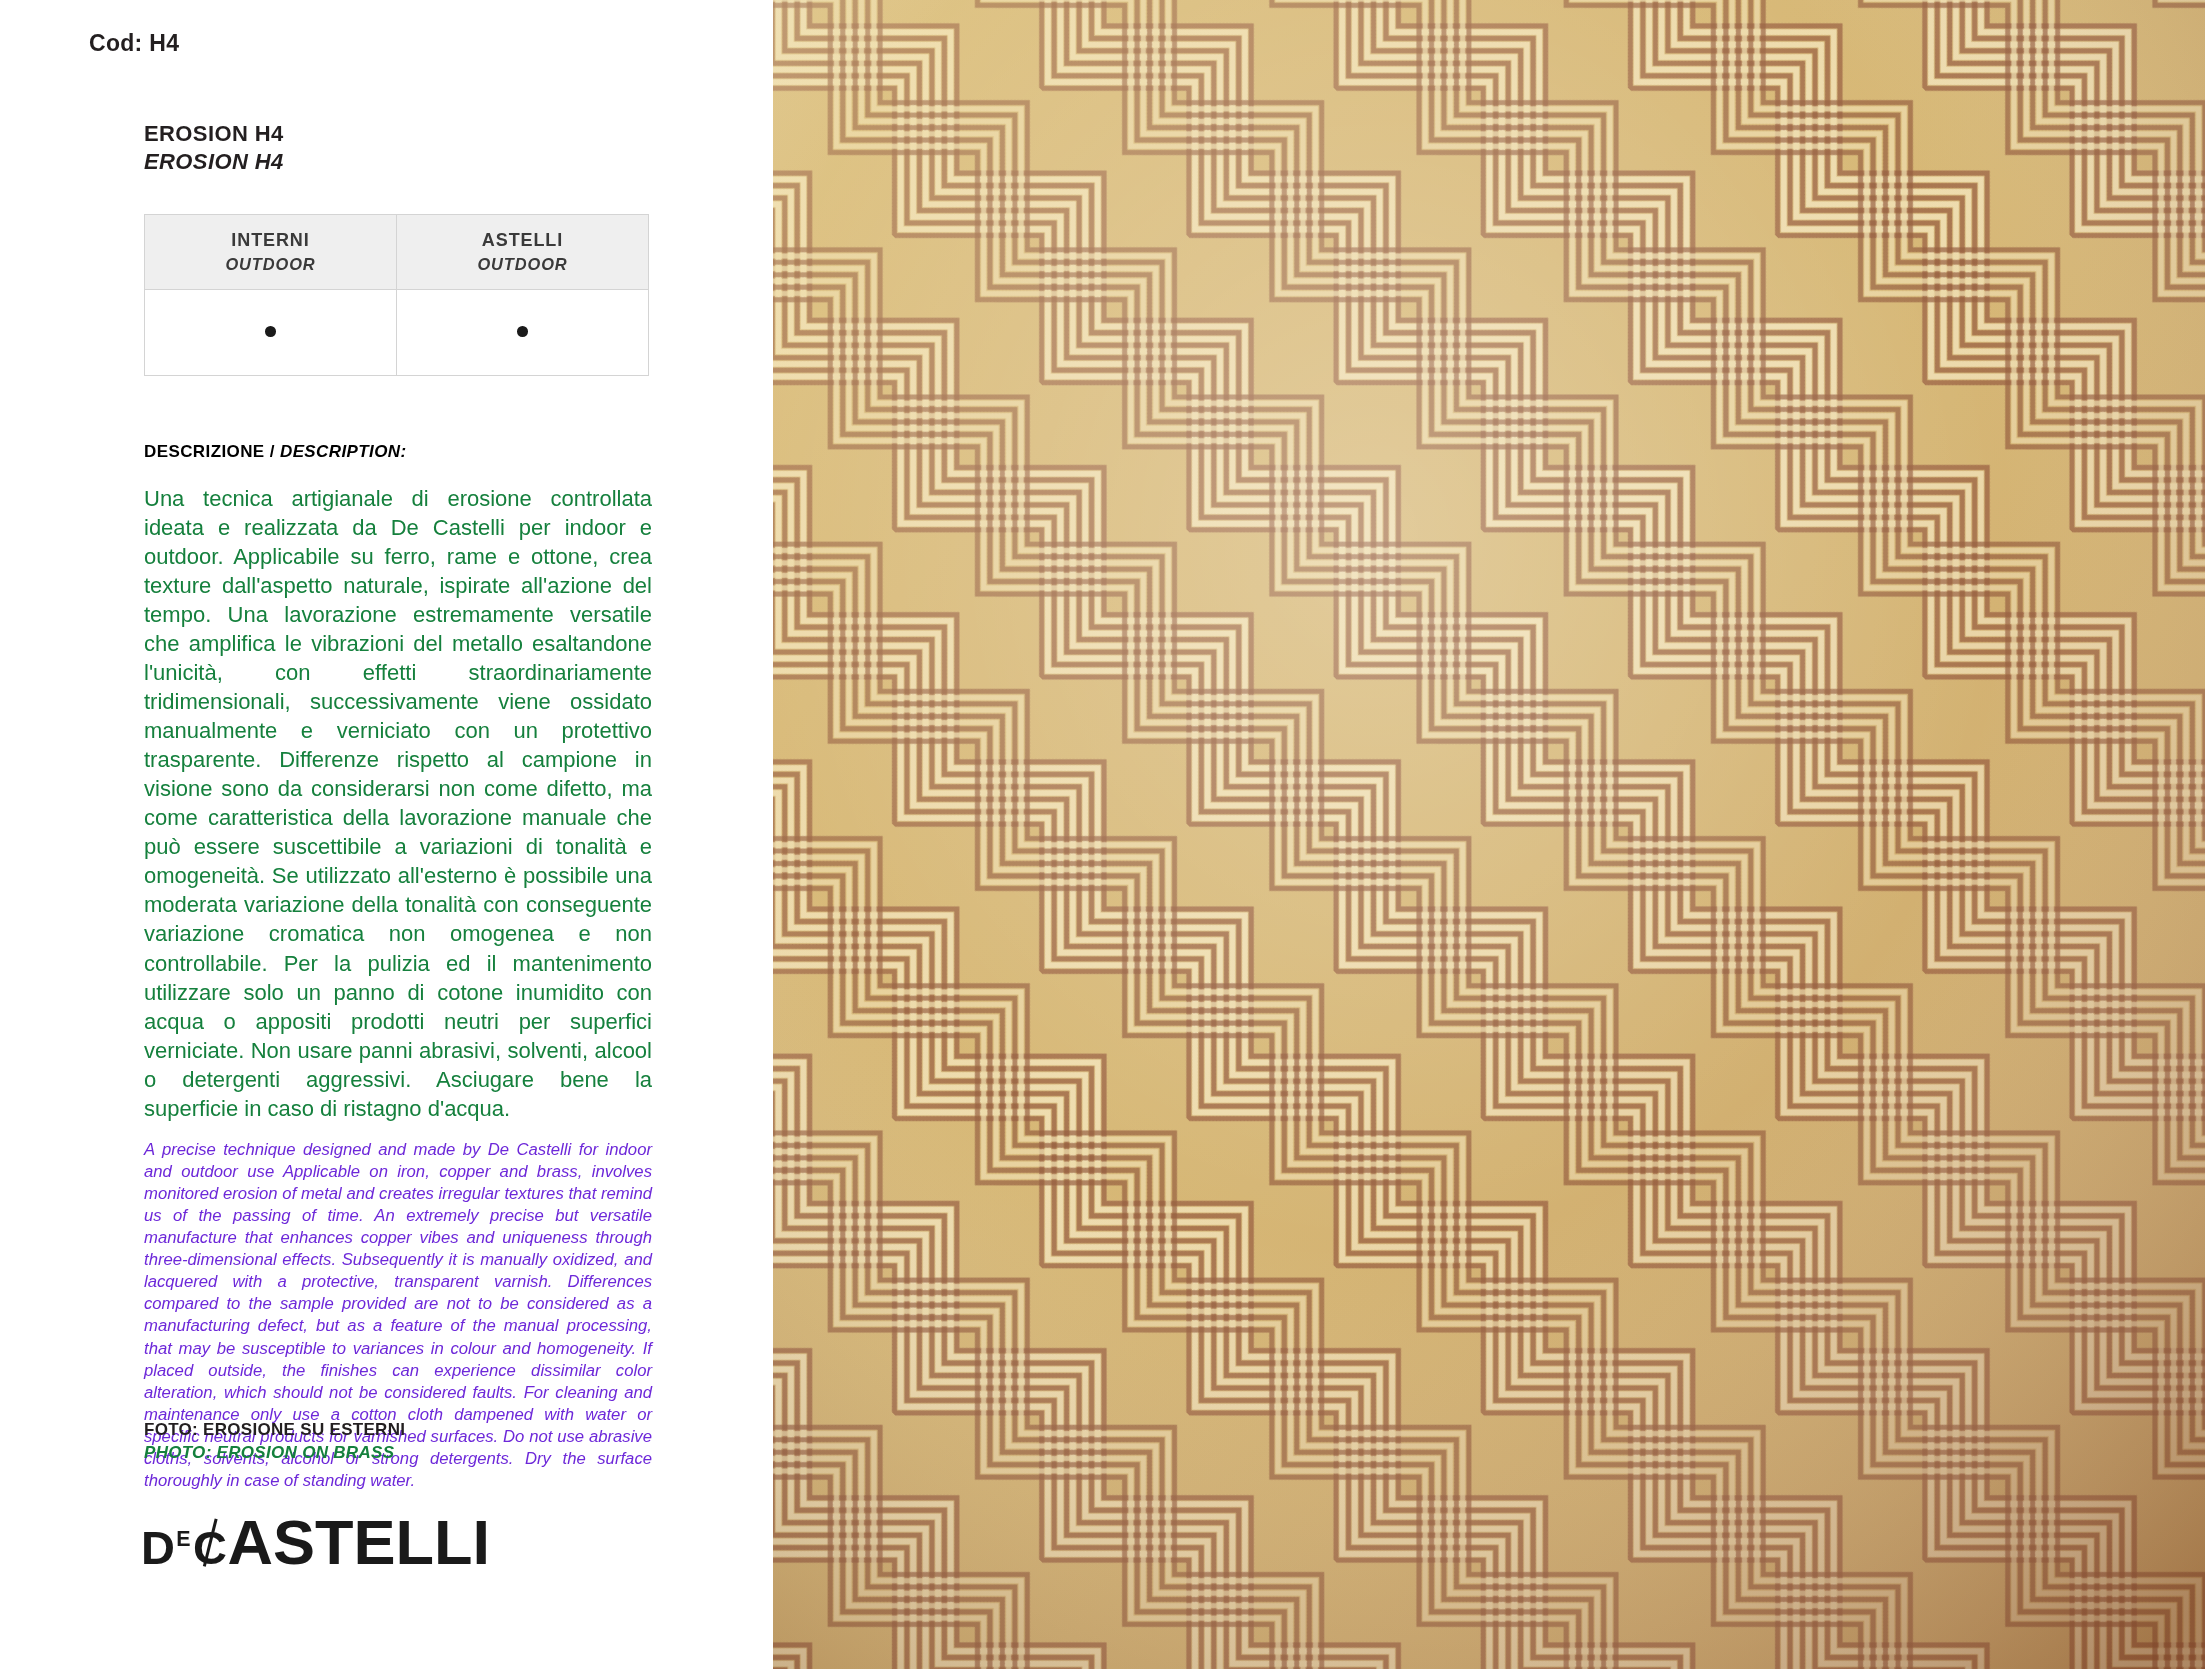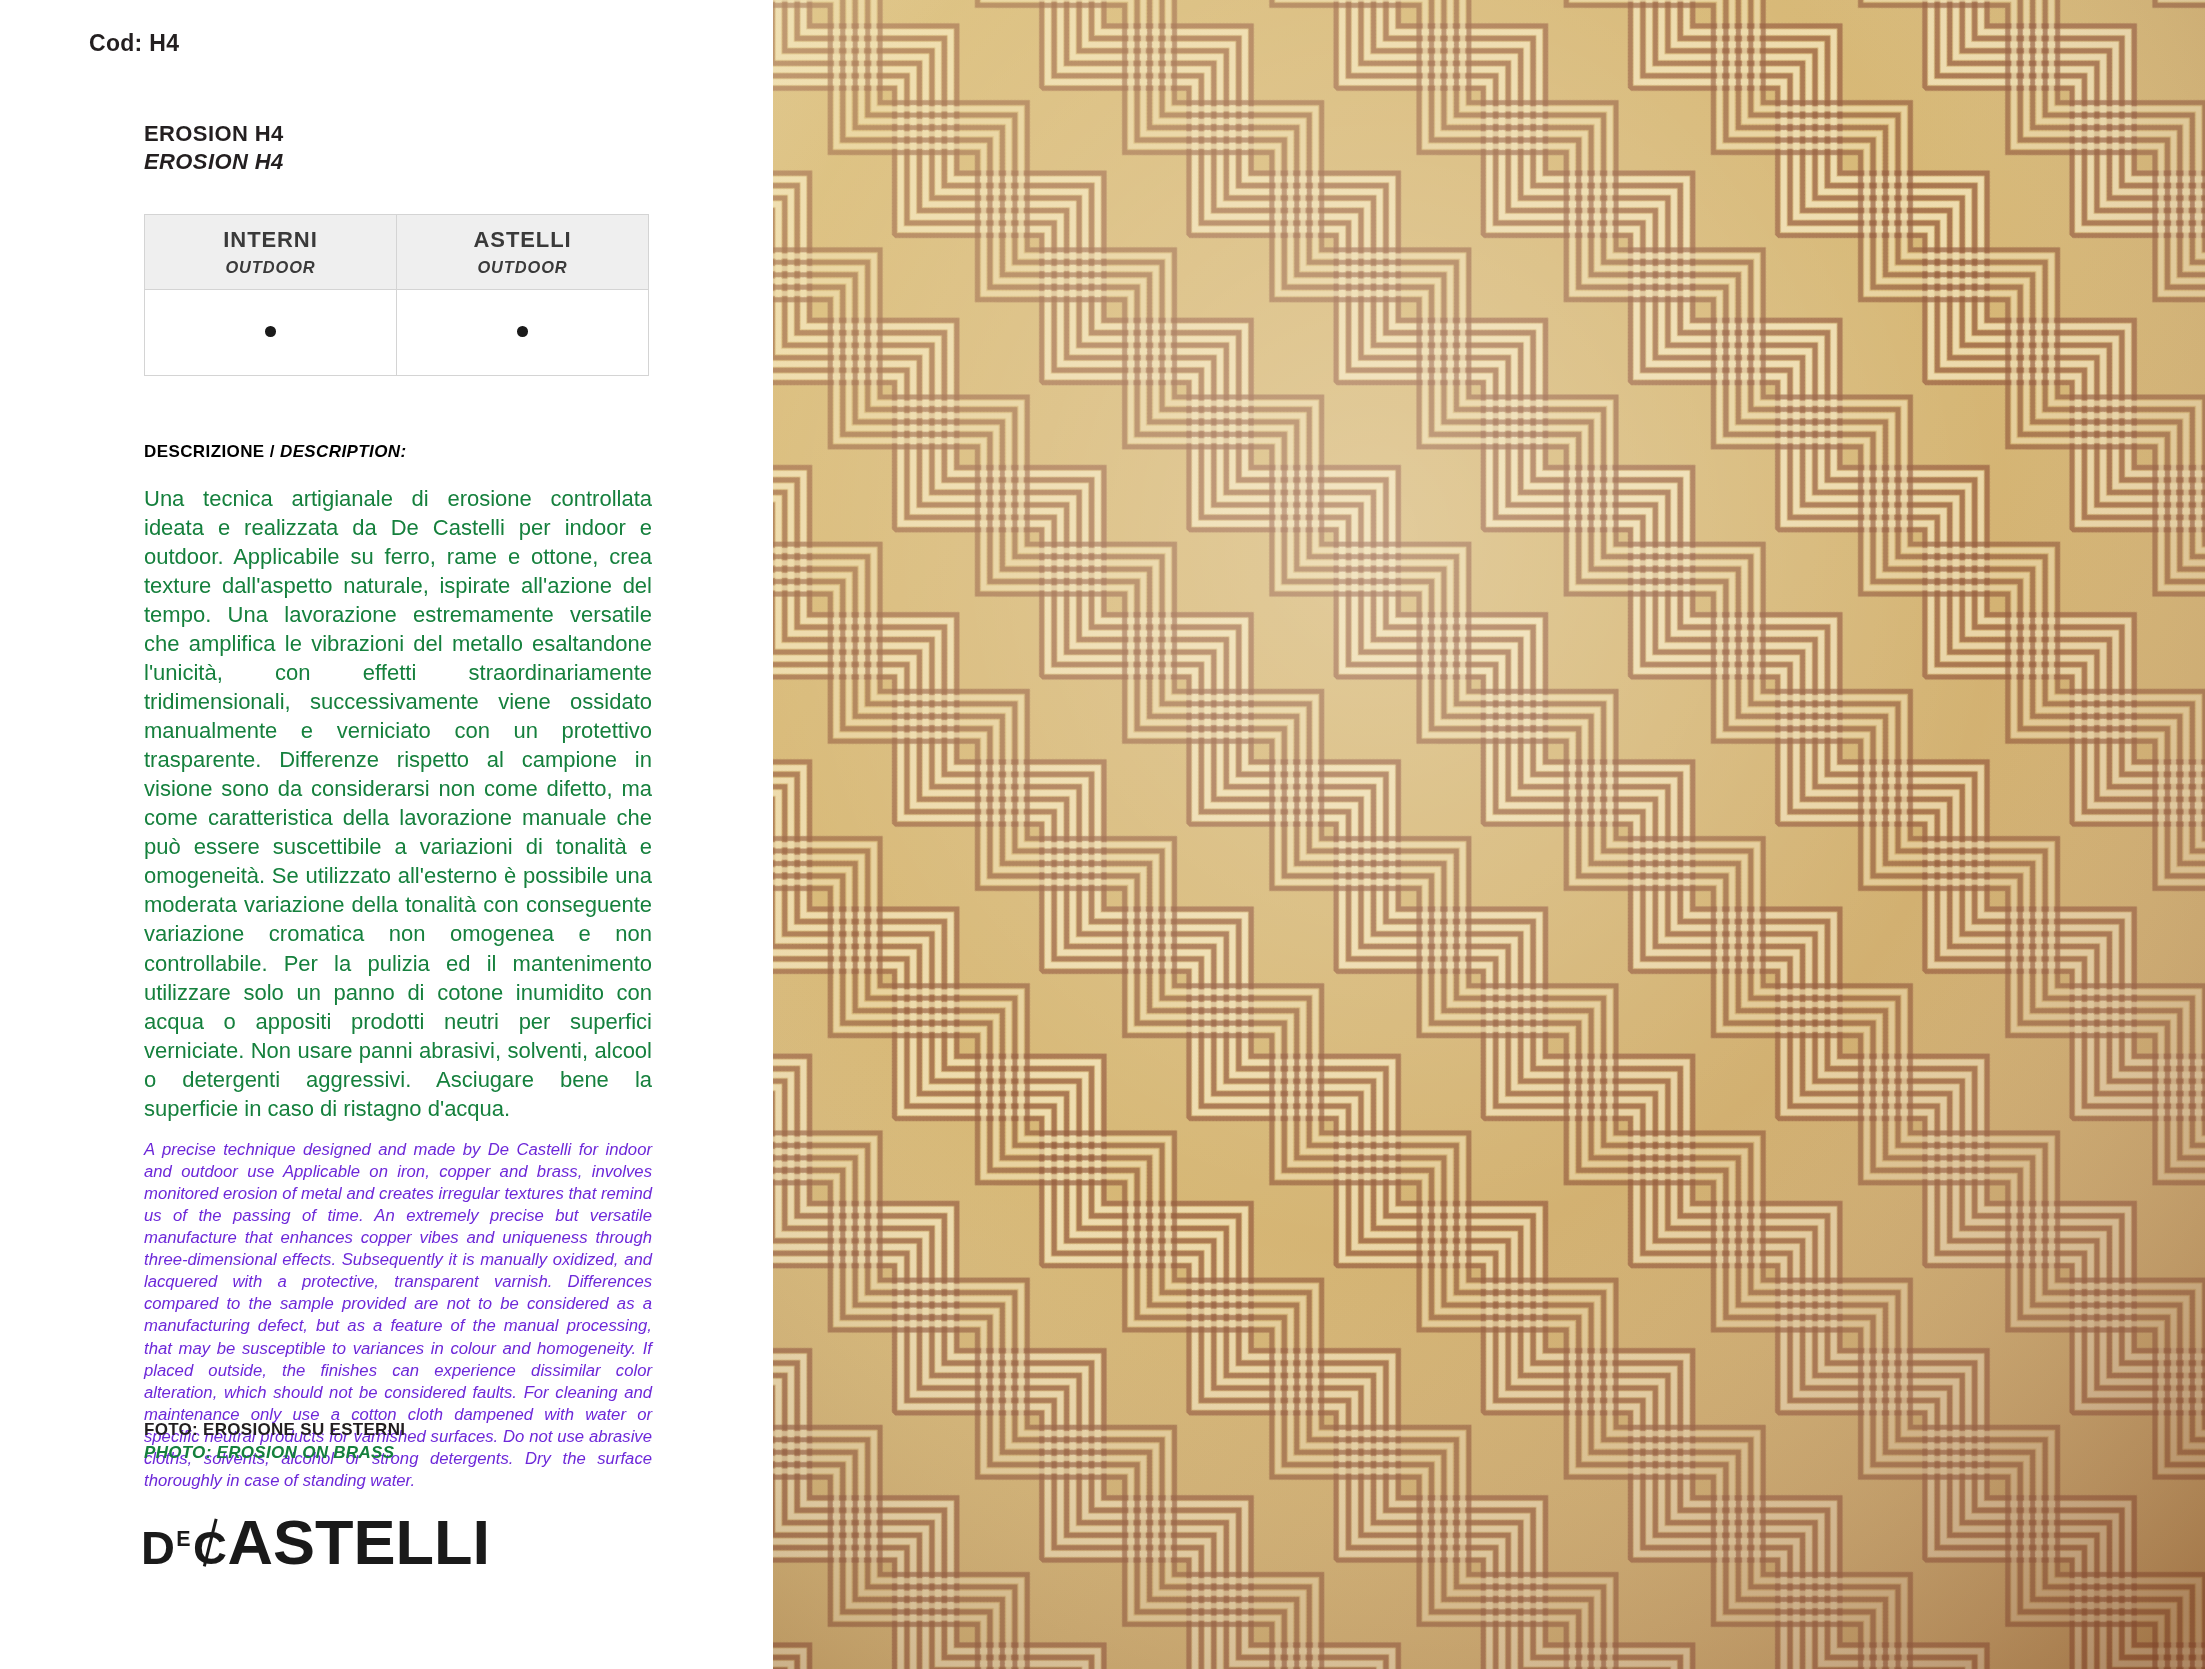--- a/index.html
+++ b/index.html
@@ -86,21 +86,21 @@
   .use-table td {
     border: 0.6px solid #d4d4d4;
     border-top: none;
     height: 85px;
     text-align: center;
     vertical-align: middle;
     padding: 0;
   }
   .use-table .th-it {
     display: block;
-    font-size: 22px;
+    font-size: 18px;
     font-weight: bold;
     letter-spacing: 0.9px;
     color: #3a3a3a;
     line-height: 1.4;
   }
   .use-table .th-en {
     display: block;
     font-size: 16.4px;
     font-weight: bold;
     font-style: italic;

